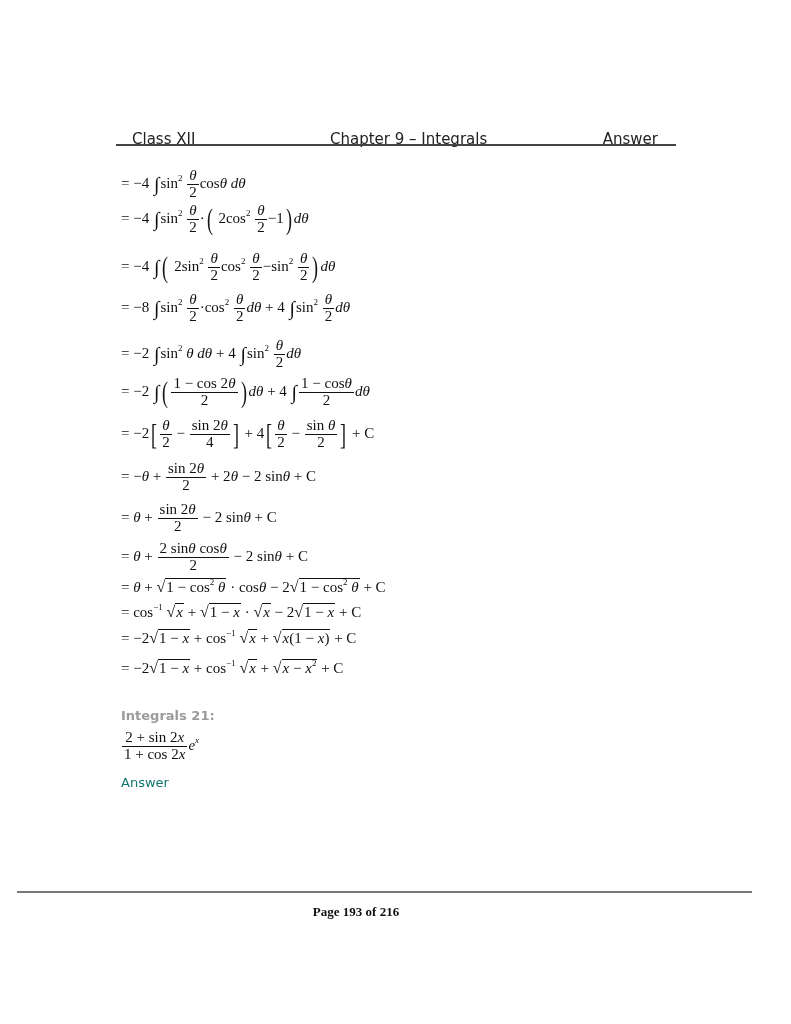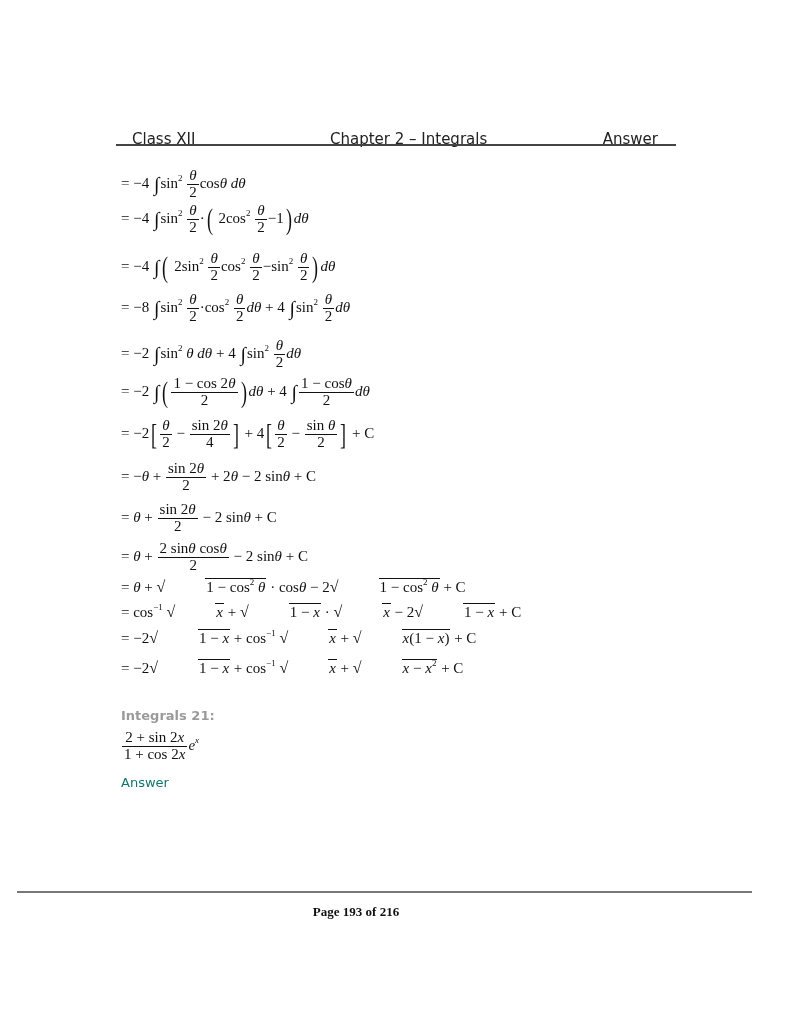--- a/index.html
+++ b/index.html
@@ -17,37 +17,37 @@
             font-size: 15px; color: #111; white-space: nowrap; line-height: 1; }
     .math i { font-style: italic; }
     .frac { display: inline-block; vertical-align: middle; text-align: center; margin: 0 1px; }
     .frac > span { display: block; padding: 0 2px; line-height: 1.05; }
     .frac > span.num { border-bottom: 1px solid #111; }
     sup { font-size: 9px; vertical-align: 7px; line-height: 0; }
     .int { font-size: 20px; vertical-align: -3px; margin: 0 1px; }
     .big { font-size: 30px; vertical-align: -6px; font-weight: 100; transform: scaleX(0.6); display: inline-block; }
     .sqrt { display: inline-block; }
     .sqrt .rad { font-size: 16px; }
-    .sqrt .ov { border-top: 1px solid #111; padding: 0 1px; margin-left: 40px; }
+    .sqrt .ov { border-top: 1px solid #111; padding: 0 1px; }
 
     .q-label { position: absolute; left: 121px; top: 708px; font-family: "DejaVu Sans", sans-serif;
                font-weight: bold; font-size: 13px; color: #9a9a9a; }
     .ans-label { position: absolute; left: 121px; top: 775px; font-family: "DejaVu Sans", sans-serif;
                  font-size: 13px; color: #0f766e; }
 
     .ftr-rule { position: absolute; top: 891px; left: 17px; width: 735px; height: 2px; background: #777; }
     .ftr { position: absolute; top: 904px; left: 0; width: 712px; text-align: center;
            font-family: Liberation Serif, serif; font-weight: bold; font-size: 13px; color: #111; }
   </style>
 </head>
 <body>
 
 <div class="hdr">
   <span class="l">Class XII</span>
-  <span class="c">Chapter 2 – Integrals</span>
+  <span class="c">Chapter 9 – Integrals</span>
   <span class="r">Answer</span>
 </div>
 <div class="hdr-rule"></div>
 
 <div class="math" style="top:168px" title="= −4 ∫ sin²(θ/2) cos θ dθ">
   = −4 <span class="int">∫</span>sin<sup>2</sup> <span class="frac"><span class="num"><i>θ</i></span><span>2</span></span>cos<i>θ</i> <i>dθ</i>
 </div>
 
 <div class="math" style="top:203px" title="= −4 ∫ sin²(θ/2) · (2cos²(θ/2) − 1) dθ">
   = −4 <span class="int">∫</span>sin<sup>2</sup> <span class="frac"><span class="num"><i>θ</i></span><span>2</span></span>·<span class="big">(</span> 2cos<sup>2</sup> <span class="frac"><span class="num"><i>θ</i></span><span>2</span></span>−1<span class="big">)</span><i>dθ</i>

